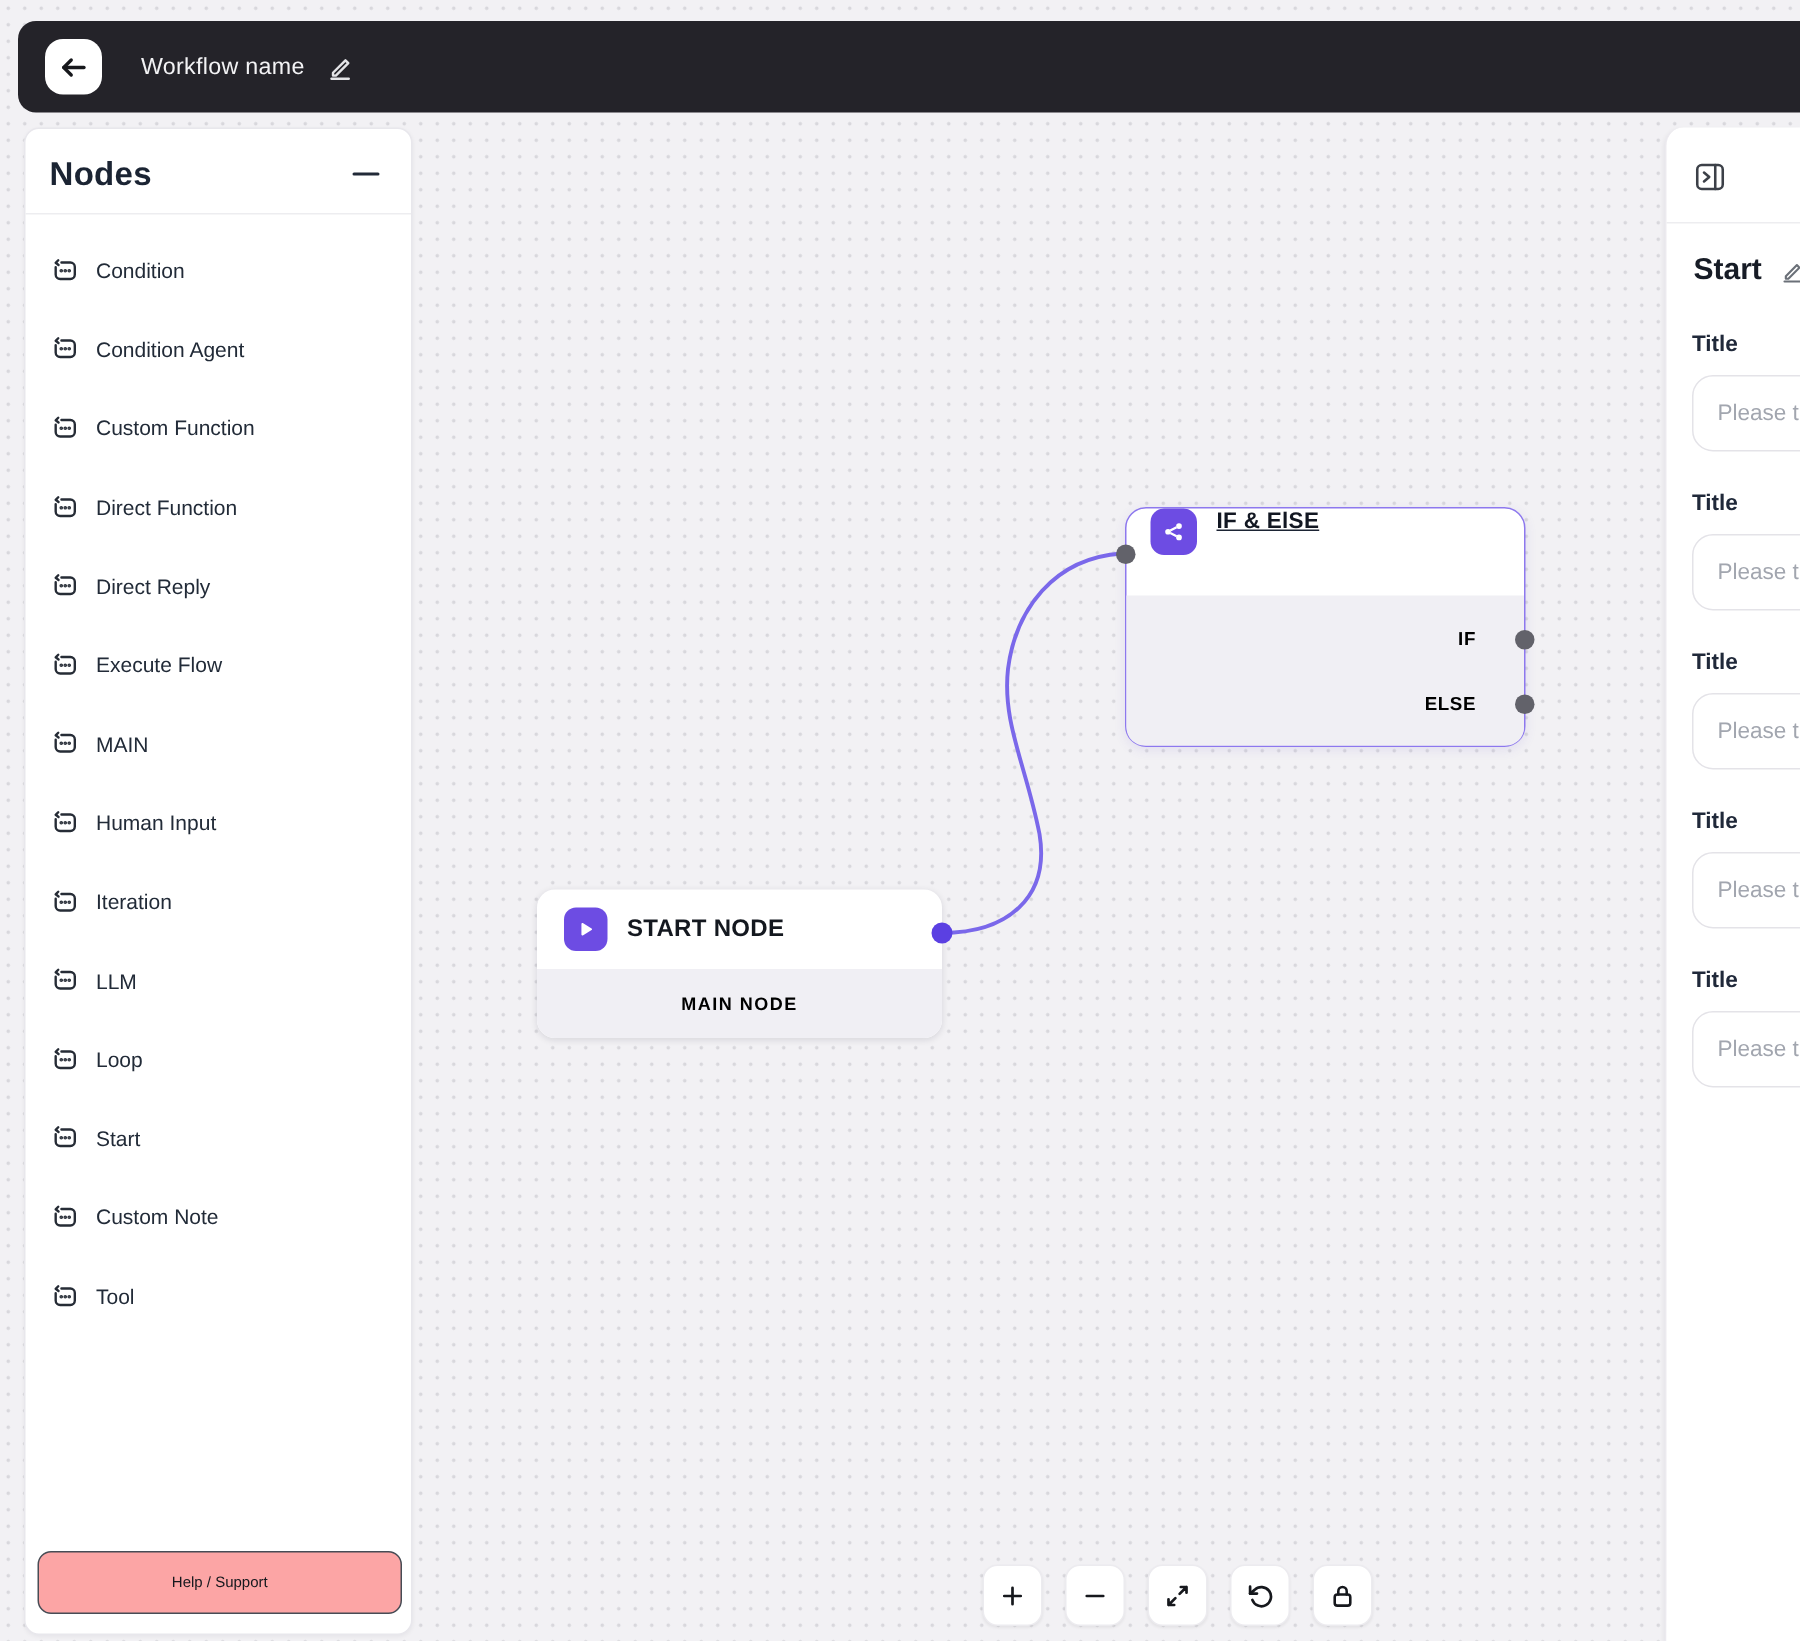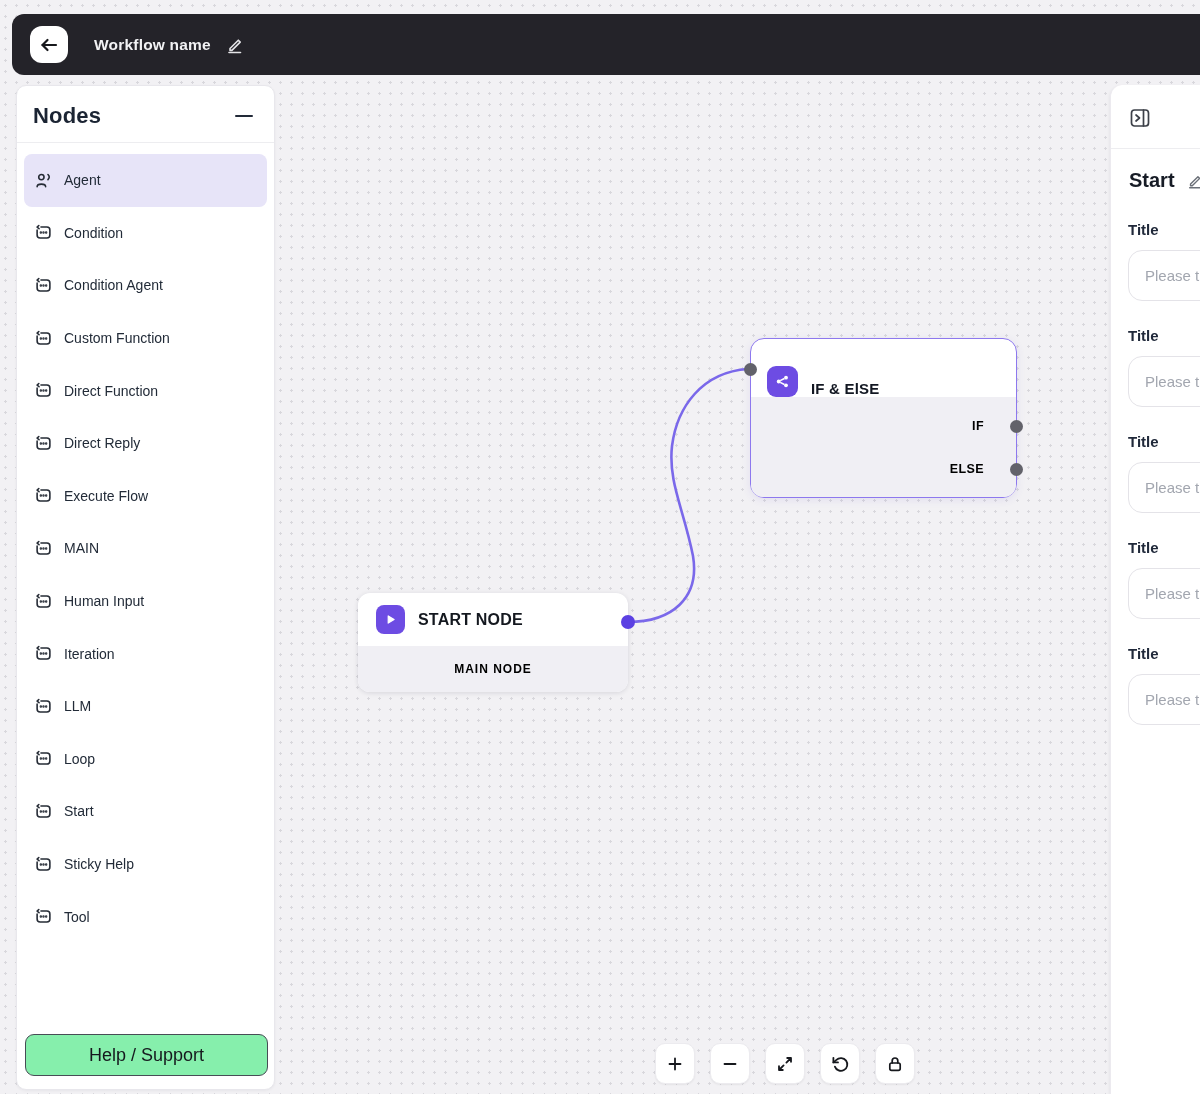--- a/index.html
+++ b/index.html
@@ -17,21 +17,21 @@
   .topbar {
     position:absolute; left:12px; top:14px; width:1188px; height:61px;
     background:#242329; border-radius:12px 0 0 12px;
     display:flex; align-items:center; z-index:40;
   }
   .back-btn {
     width:38px; height:37px; margin-left:18px; background:#ffffff;
     border:none; border-radius:12px; display:flex; align-items:center; justify-content:center;
     cursor:pointer;
   }
-  .topbar-title { margin-left:26px; color:#f2f2f4; font-size:15.5px; font-weight:700; letter-spacing:.2px; }
+  .topbar-title { margin-left:26px; color:#f2f2f4; font-size:15.5px; font-weight:400; letter-spacing:.2px; }
   .topbar-edit { margin-left:15px; display:flex; align-items:center; cursor:pointer; }
 
   
   .sidebar {
     position:absolute; left:16px; top:85px; width:259px; height:1005px;
     background:#ffffff; border:1px solid #e8e7ec; border-radius:10px;
     box-shadow:0 1px 3px rgba(20,20,40,.05); z-index:30;
   }
   .sidebar-header {
     display:flex; align-items:center; justify-content:space-between;
@@ -47,36 +47,36 @@
   .node-list { list-style:none; padding:11px 7px 0 7px; }
   .node-item {
     height:52.6px; display:flex; align-items:center; gap:12px;
     padding:0 11px; border-radius:8px; cursor:pointer;
     font-size:14px; font-weight:500; color:#222b38;
   }
   .node-item.active { background:#e7e4f8; }
   .node-item .n-icon { display:flex; align-items:center; justify-content:center; width:17px; }
   .help-btn {
     position:absolute; left:8px; bottom:13px; width:243px; height:42px;
-    background:#86efac; border:1.5px solid #474c55; border-radius:9px;
-    font-family:"Liberation Sans", sans-serif; font-size:18px; font-weight:500; color:#15181d;
+    background:#fca5a5; border:1.5px solid #474c55; border-radius:9px;
+    font-family:"Liberation Sans", sans-serif; font-size:10px; font-weight:500; color:#15181d;
     cursor:pointer;
   }
 
   
   .edge-layer { position:absolute; left:0; top:0; z-index:5; pointer-events:none; }
 
   
   .flow-node { position:absolute; background:#ffffff; z-index:10; }
   .node-ifelse {
     left:750px; top:338px; width:267px; height:160px;
     border:1.5px solid #8d78ee; border-radius:14px;
     box-shadow:0 2px 8px rgba(90,70,200,.10);
   }
-  .node-ifelse .node-header { height:58px; display:flex; align-items:flex-end; gap:13px; padding:0 16px; }
+  .node-ifelse .node-header { height:58px; display:flex; align-items:flex-start; gap:13px; padding:0 16px;text-decoration:underline; }
   .node-badge {
     background:#6d4ce3; display:flex; align-items:center; justify-content:center; flex:none;
   }
   .badge-lg { width:31px; height:31px; border-radius:9px; }
   .badge-md { width:29px; height:29px; border-radius:8px; }
   .node-title { font-size:15px; font-weight:700; color:#121722; letter-spacing:.2px; }
   .node-ifelse .node-body {
     position:absolute; left:0; right:0; top:58px; bottom:0;
     background:#f0eff4; border-radius:0 0 12px 12px;
   }
@@ -158,30 +158,20 @@
 <aside class="sidebar">
   <div class="sidebar-header">
     <span class="sidebar-title">Nodes</span>
     <button class="collapse-btn">
       <span class="collapse-bar"></span>
     </button>
   </div>
   <div class="sidebar-divider"></div>
 
   <ul class="node-list">
-    <li class="node-item active">
-      <span class="n-icon">
-        <svg width="17" height="17" viewBox="0 0 16 16" fill="none" stroke="#262c36" stroke-width="1.5" stroke-linecap="round">
-          <circle cx="6" cy="4.8" r="2.5"></circle>
-          <path d="M2 13.8 C2 10.6 10 10.6 10 13.8"></path>
-          <path d="M12.2 2.4 C13.8 4 13.8 5.6 12.2 7.2"></path>
-        </svg>
-      </span>
-      <span>Agent</span>
-    </li>
     <li class="node-item">
       <span class="n-icon">
         <svg width="17" height="17" viewBox="0 0 16 16" fill="none" stroke="#262c36" stroke-width="1.5" stroke-linecap="round" stroke-linejoin="round">
           <path d="M5.6 2.8 H11.2 A2.8 2.8 0 0 1 14 5.6 V10.4 A2.8 2.8 0 0 1 11.2 13.2 H4.8 A2.8 2.8 0 0 1 2 10.4 V5.8"></path>
           <path d="M3.6 1.4 L2 3 L3.8 4.4"></path>
           <circle cx="5.5" cy="8" r="0.4" fill="#262c36"></circle>
             <circle cx="8" cy="8" r="0.4" fill="#262c36"></circle>
             <circle cx="10.5" cy="8" r="0.4" fill="#262c36"></circle>
         </svg>
       </span>
@@ -322,21 +312,21 @@
     <li class="node-item">
       <span class="n-icon">
         <svg width="17" height="17" viewBox="0 0 16 16" fill="none" stroke="#262c36" stroke-width="1.5" stroke-linecap="round" stroke-linejoin="round">
           <path d="M5.6 2.8 H11.2 A2.8 2.8 0 0 1 14 5.6 V10.4 A2.8 2.8 0 0 1 11.2 13.2 H4.8 A2.8 2.8 0 0 1 2 10.4 V5.8"></path>
           <path d="M3.6 1.4 L2 3 L3.8 4.4"></path>
           <circle cx="5.5" cy="8" r="0.4" fill="#262c36"></circle>
             <circle cx="8" cy="8" r="0.4" fill="#262c36"></circle>
             <circle cx="10.5" cy="8" r="0.4" fill="#262c36"></circle>
         </svg>
       </span>
-      <span>Sticky Help</span>
+      <span>Custom Note</span>
     </li>
     <li class="node-item">
       <span class="n-icon">
         <svg width="17" height="17" viewBox="0 0 16 16" fill="none" stroke="#262c36" stroke-width="1.5" stroke-linecap="round" stroke-linejoin="round">
           <path d="M5.6 2.8 H11.2 A2.8 2.8 0 0 1 14 5.6 V10.4 A2.8 2.8 0 0 1 11.2 13.2 H4.8 A2.8 2.8 0 0 1 2 10.4 V5.8"></path>
           <path d="M3.6 1.4 L2 3 L3.8 4.4"></path>
           <circle cx="5.5" cy="8" r="0.4" fill="#262c36"></circle>
             <circle cx="8" cy="8" r="0.4" fill="#262c36"></circle>
             <circle cx="10.5" cy="8" r="0.4" fill="#262c36"></circle>
         </svg>

